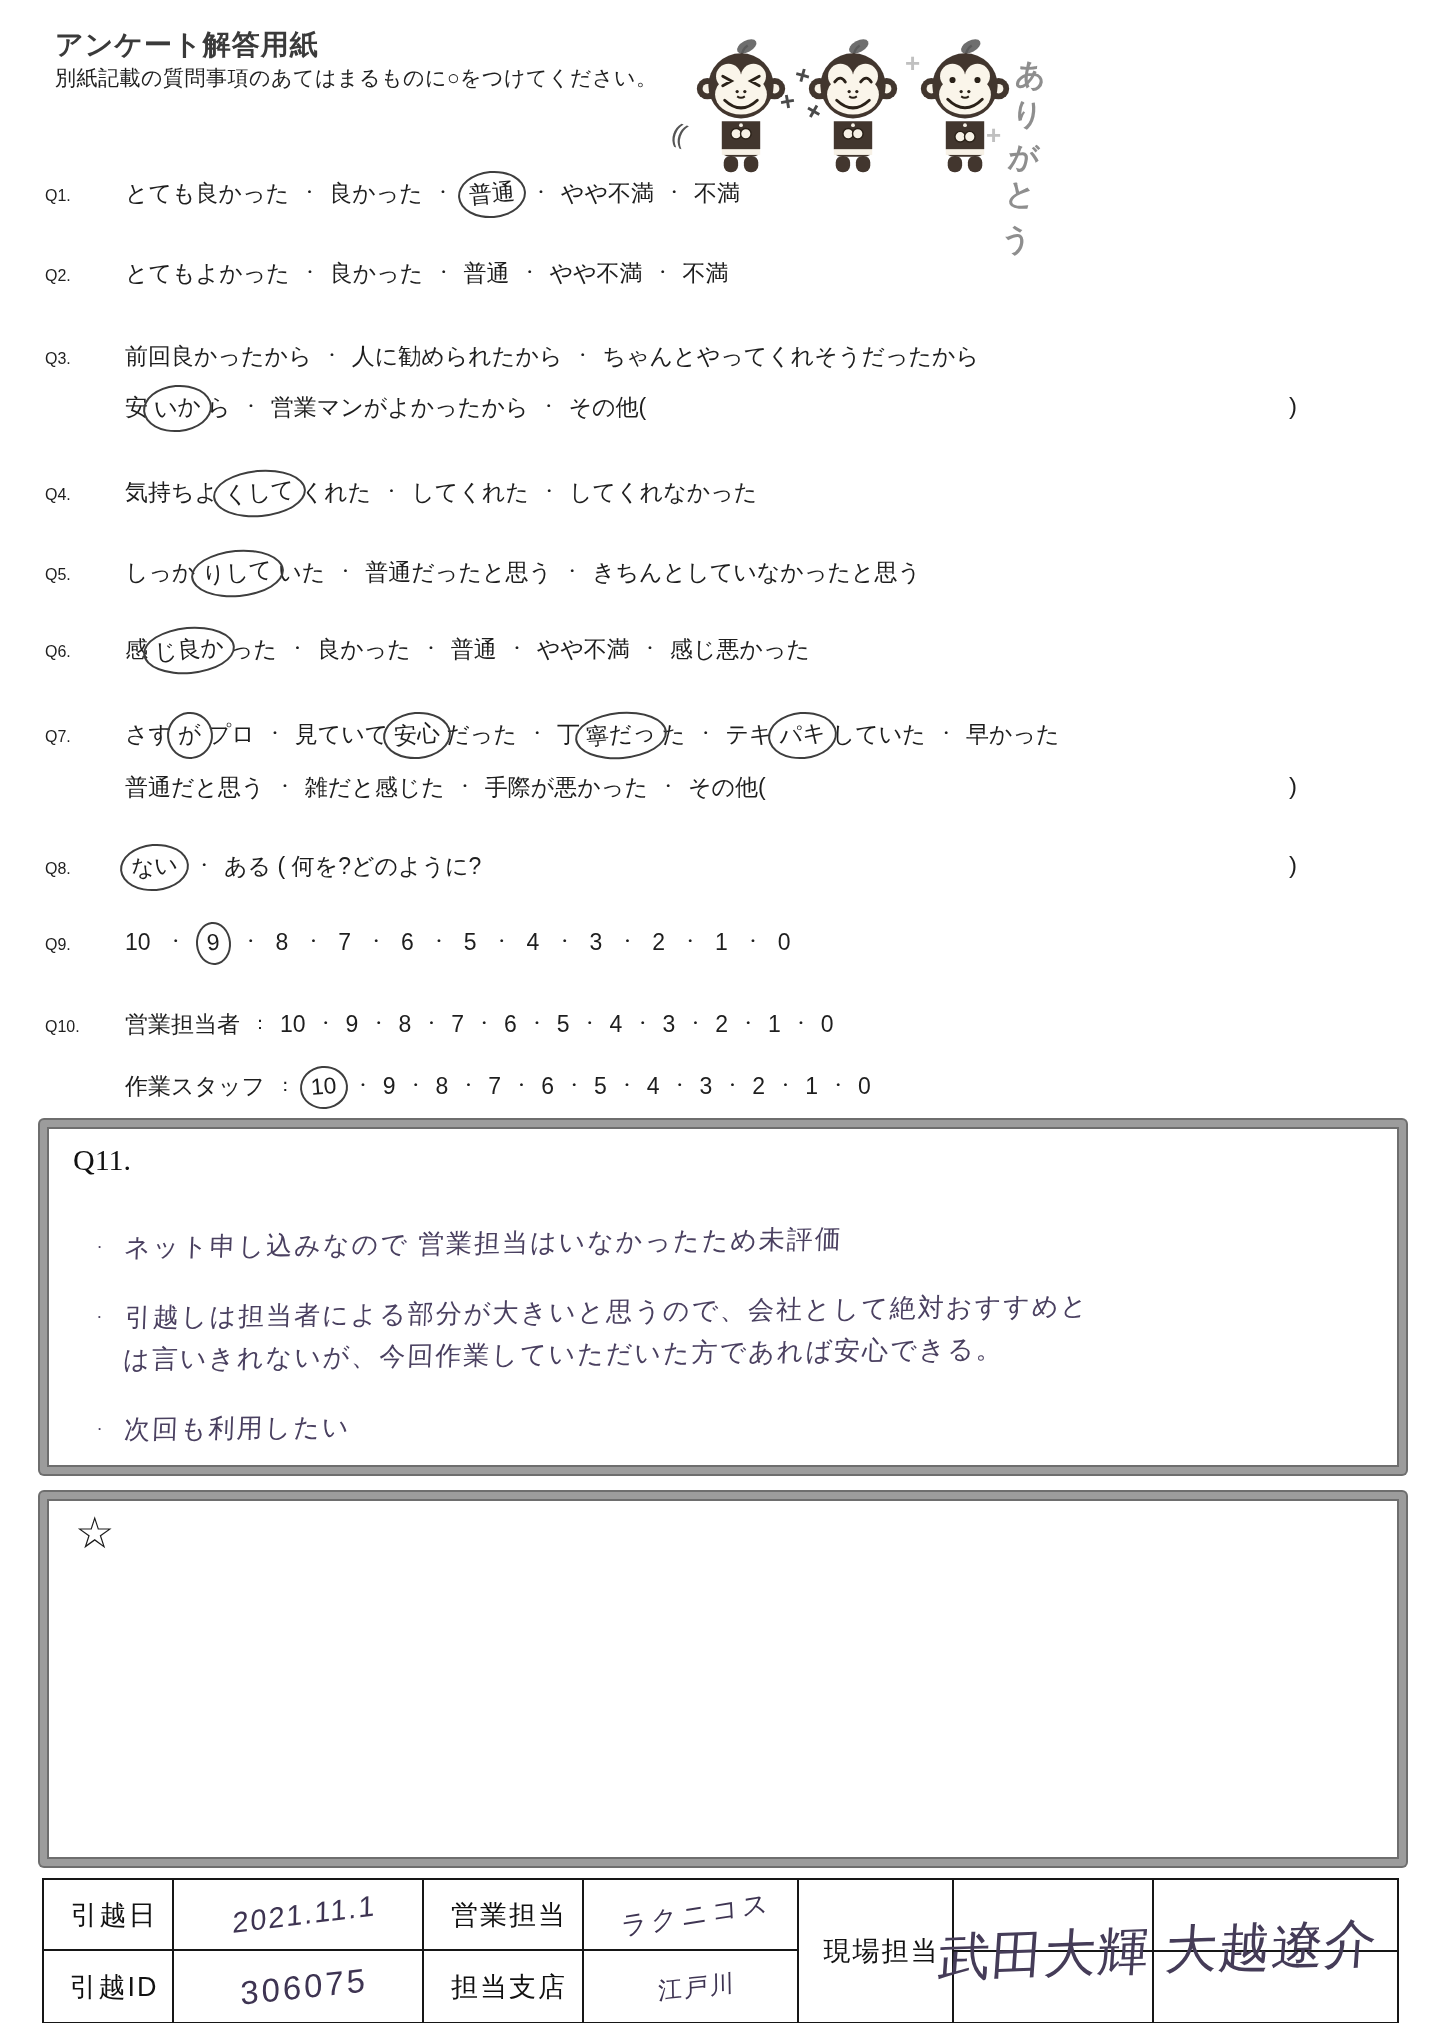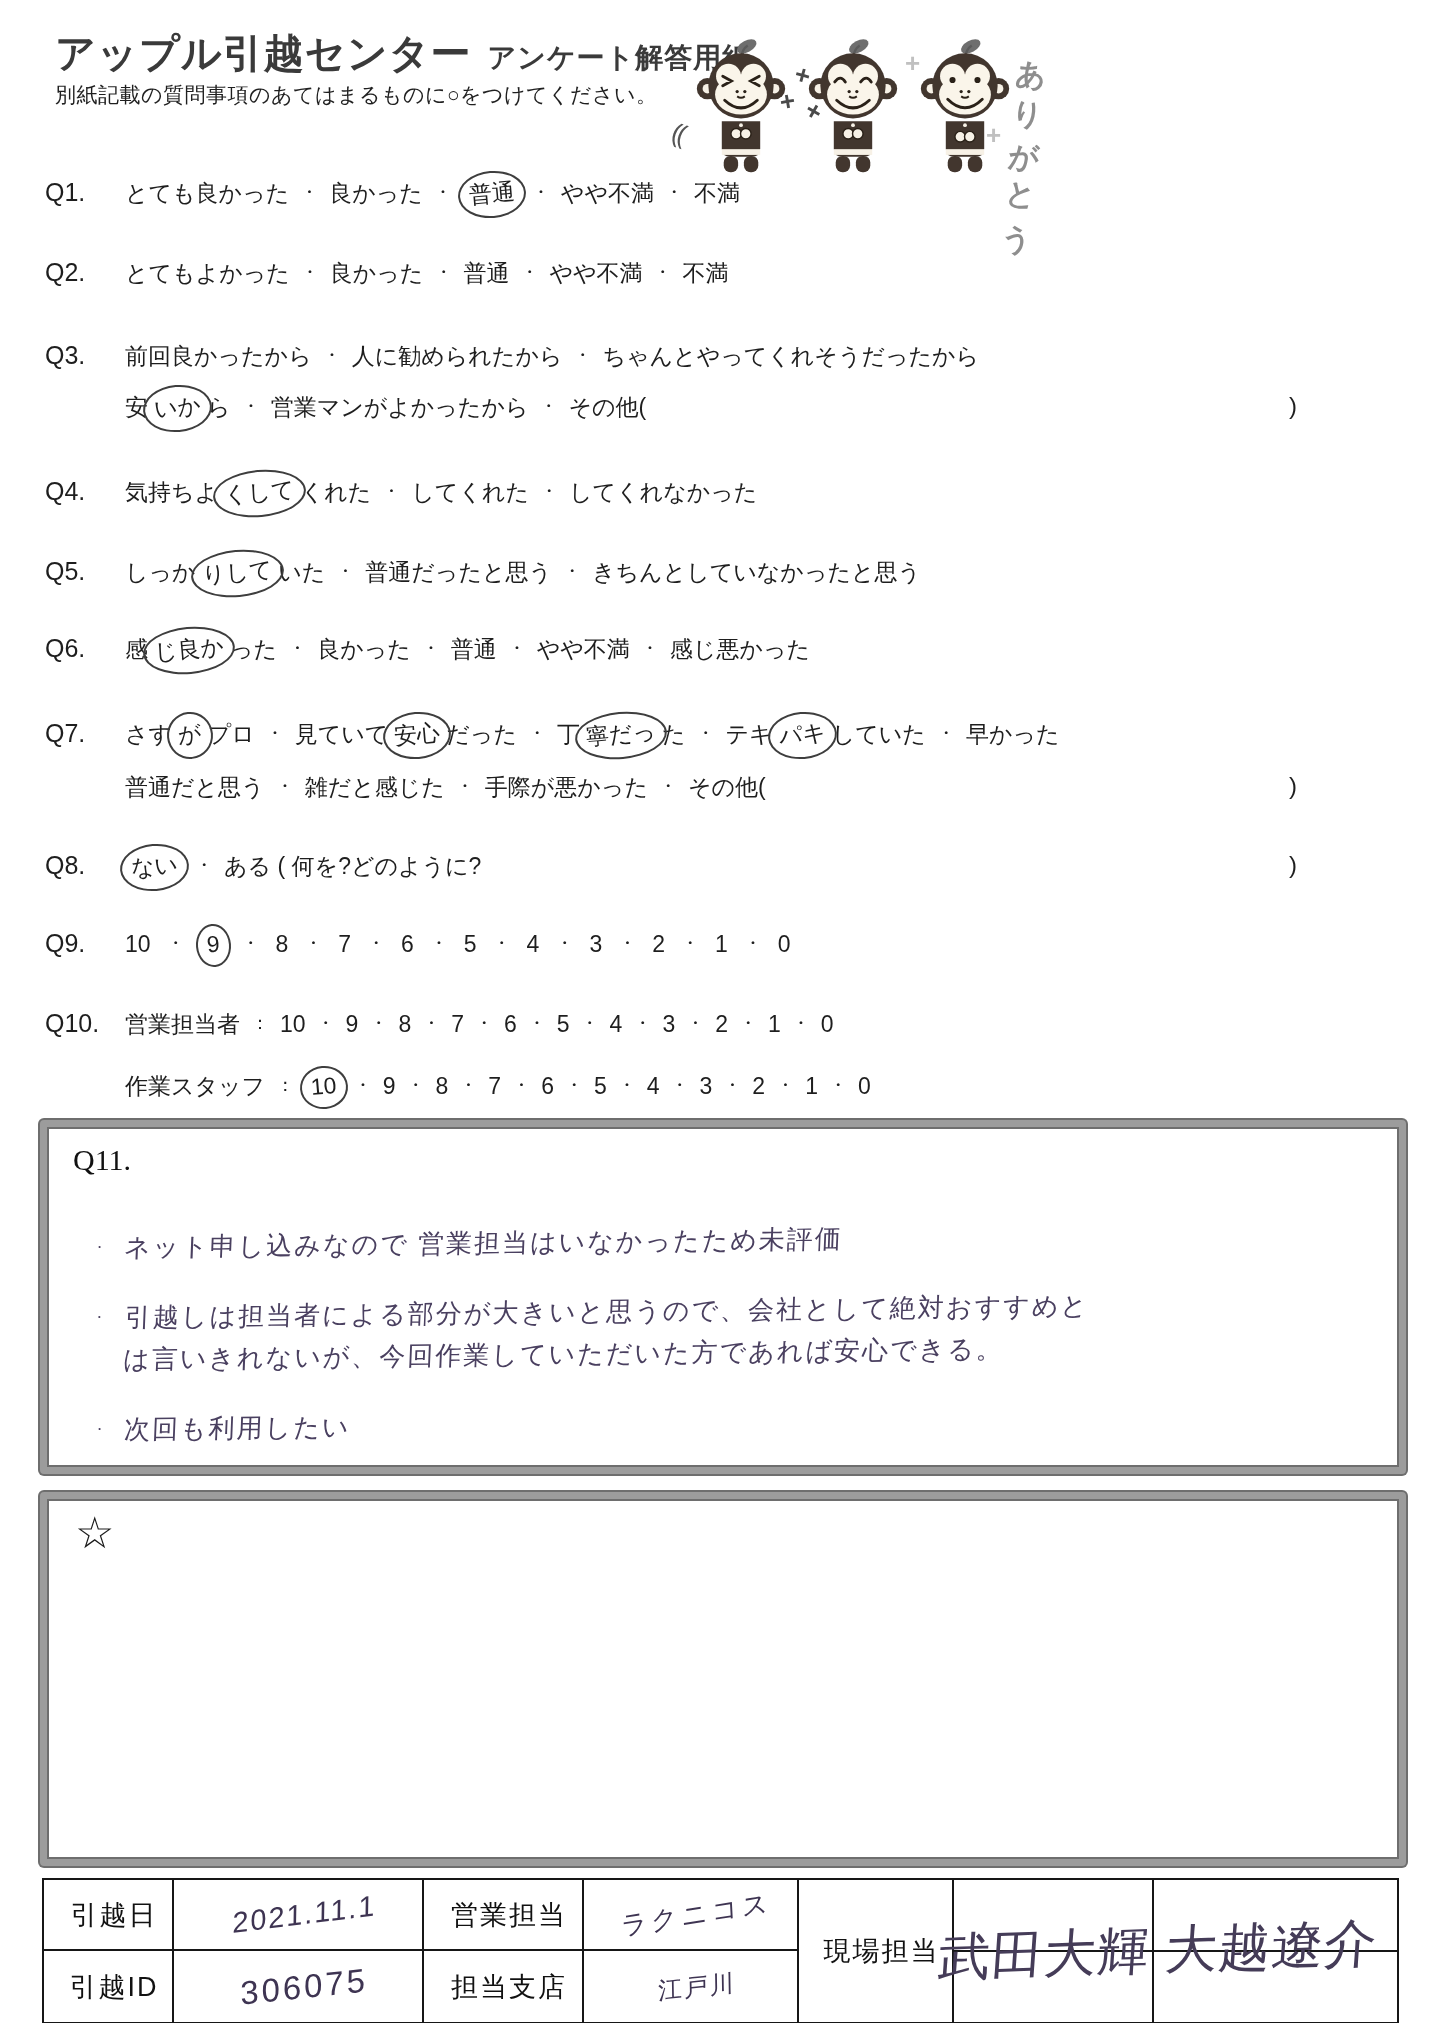--- a/index.html
+++ b/index.html
@@ -14,21 +14,21 @@
 
   
   .mascots{position:absolute;left:693px;top:30px;display:flex;align-items:flex-end;gap:16px;}
   .sparkle{position:absolute;color:#4a4a4a;font-weight:bold;font-size:26px;}
   .sparkle.faint{color:#c0c0c0;}
   .motion-lines{position:absolute;left:672px;top:118px;font-size:26px;color:#555;transform:rotate(18deg);letter-spacing:-3px;}
   .thanks{position:absolute;left:1004px;top:38px;writing-mode:vertical-rl;font-size:30px;font-weight:bold;color:#8e8e8e;letter-spacing:7px;transform:rotate(5deg);}
 
   
   .q-line{position:absolute;left:45px;right:36px;height:44px;font-size:23px;white-space:nowrap;color:#1e1e1e;}
-  .q-label{display:inline-block;width:80px;font-size:25px;color:#1e1e1e;}
+  .q-label{display:inline-block;width:80px;font-size:16px;color:#1e1e1e;}
   .sep{display:inline-block;margin:0 11px;font-size:18px;vertical-align:3px;}
   .q9 .sep{margin:0 16px;}
   .q10 .sep{margin:0 11px;}
   .circled{display:inline-block;border:2.5px solid #3e3e3e;border-radius:50%;padding:5px 9px 7px;margin:-7px -5px;transform:rotate(-5deg);background:transparent;}
   .end-paren{position:absolute;right:100px;top:0;font-size:24px;}
 
   
   .big-box{position:absolute;left:40px;width:1352px;border:7px solid #9c9c9c;border-radius:4px;box-shadow:inset 0 0 0 2px #6e6e6e,0 0 0 2px #6e6e6e;background:#fff;}
   .box-q11{top:1120px;height:340px;}
   .box-star{top:1492px;height:360px;}
@@ -59,21 +59,20 @@
   .hw-branch{font-size:24px;transform:rotate(-6deg) skewX(-5deg);letter-spacing:2px;}
   .hw-names{position:absolute;left:-16px;top:50%;transform:translateY(-50%) rotate(-2deg) skewX(-6deg);font-size:52px;white-space:nowrap;color:#453c58;letter-spacing:1px;}
 </style>
 </head>
 <body>
 
 <div class="page">
 
   <div class="header">
     <div class="title-row">
-      <span class="brand">アップル引越センター</span>
       <span class="doc-title">アンケート解答用紙</span>
     </div>
     <div class="instruction">別紙記載の質問事項のあてはまるものに○をつけてください。</div>
   </div>
 
   <div class="mascots">
     <svg width="96" height="150" viewBox="0 0 100 150">
       <ellipse cx="56" cy="14" rx="11" ry="6" fill="#6e6e6e" transform="rotate(-28 56 14)"></ellipse>
       <path d="M50 26 q1 -9 7 -13" stroke="#5b5b5b" stroke-width="2.5" fill="none"></path>
       <circle cx="15" cy="58" r="11" fill="#42362e"></circle>

